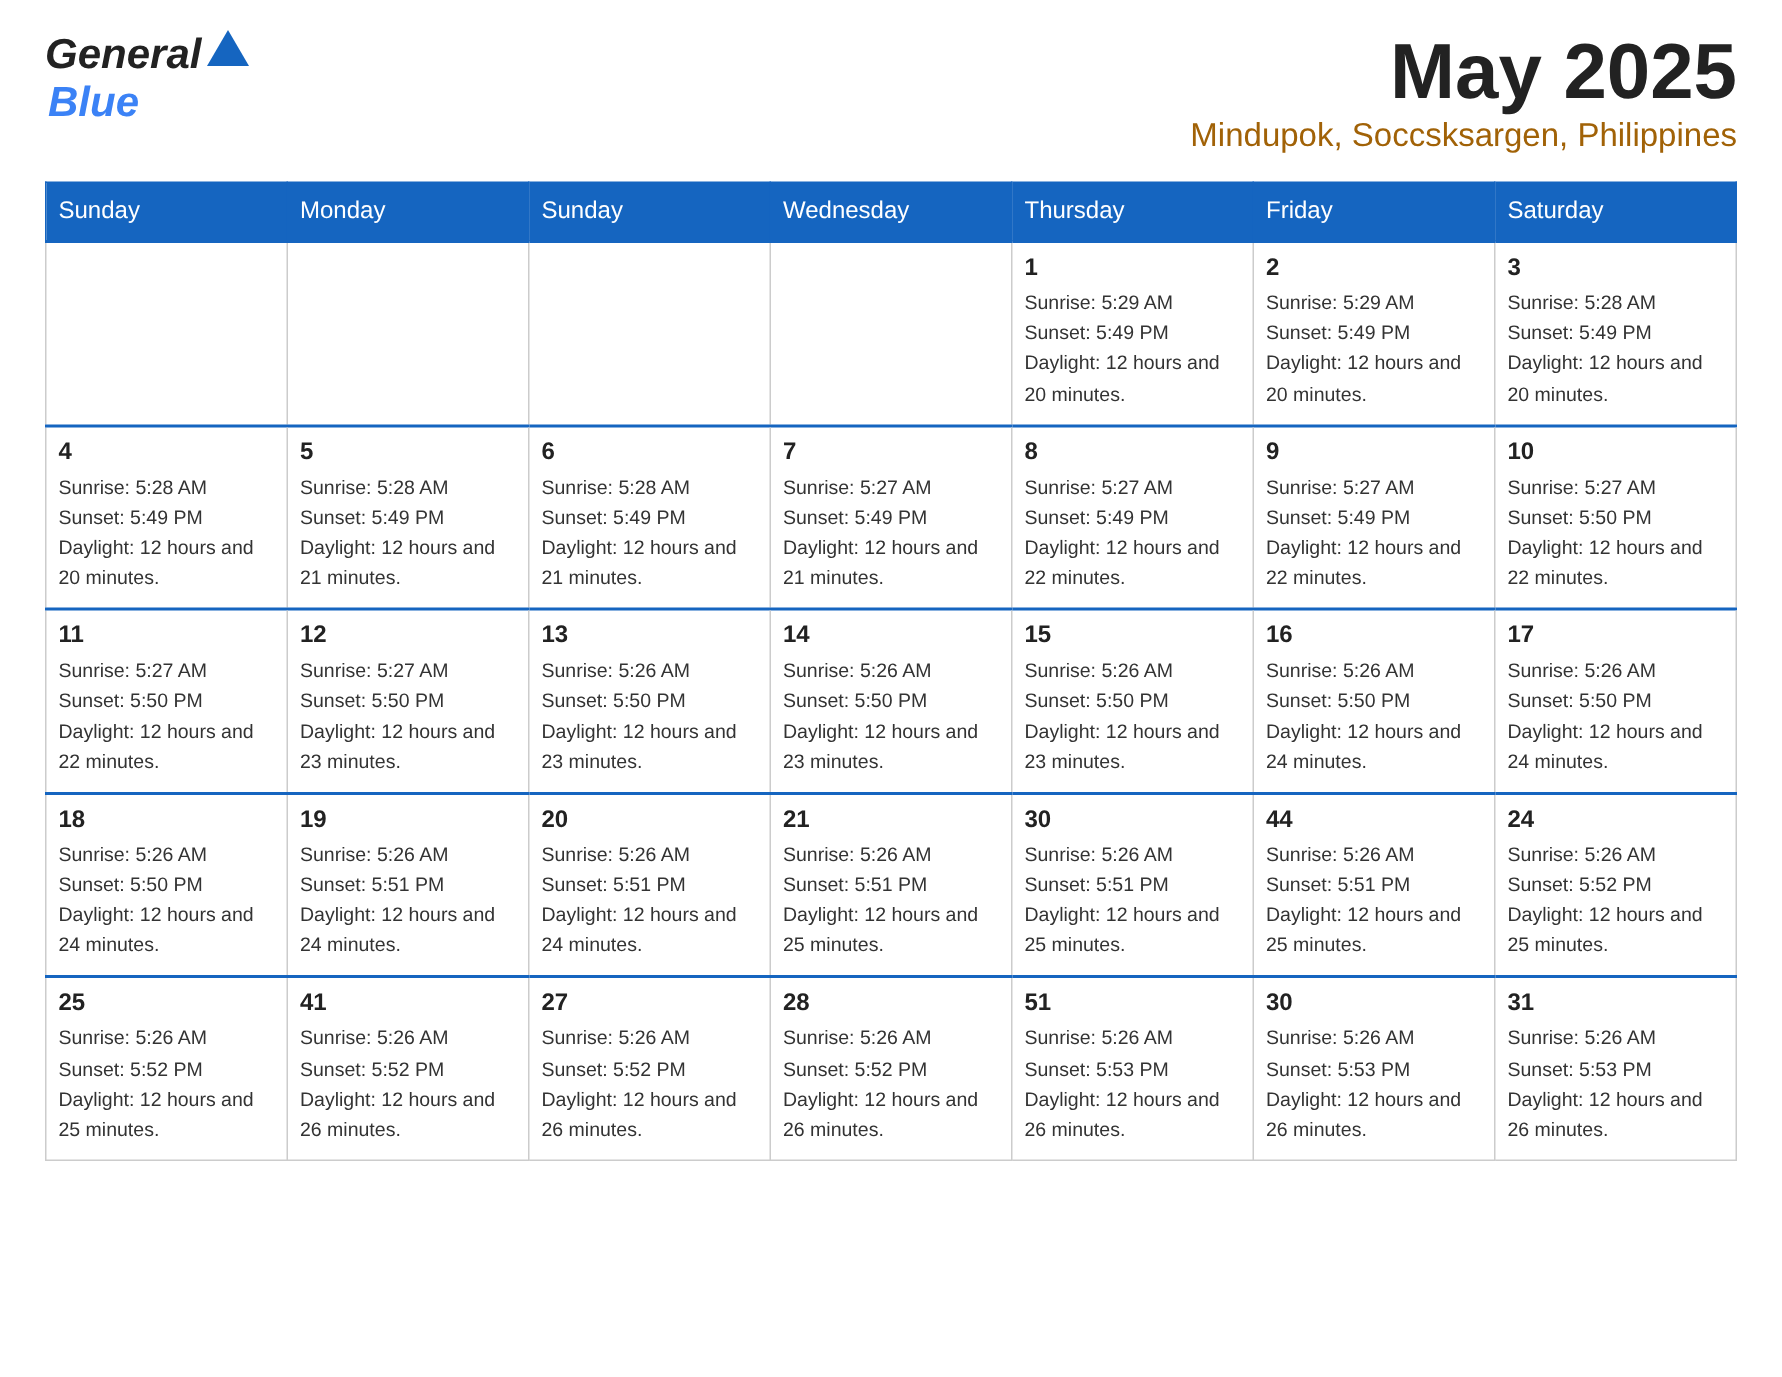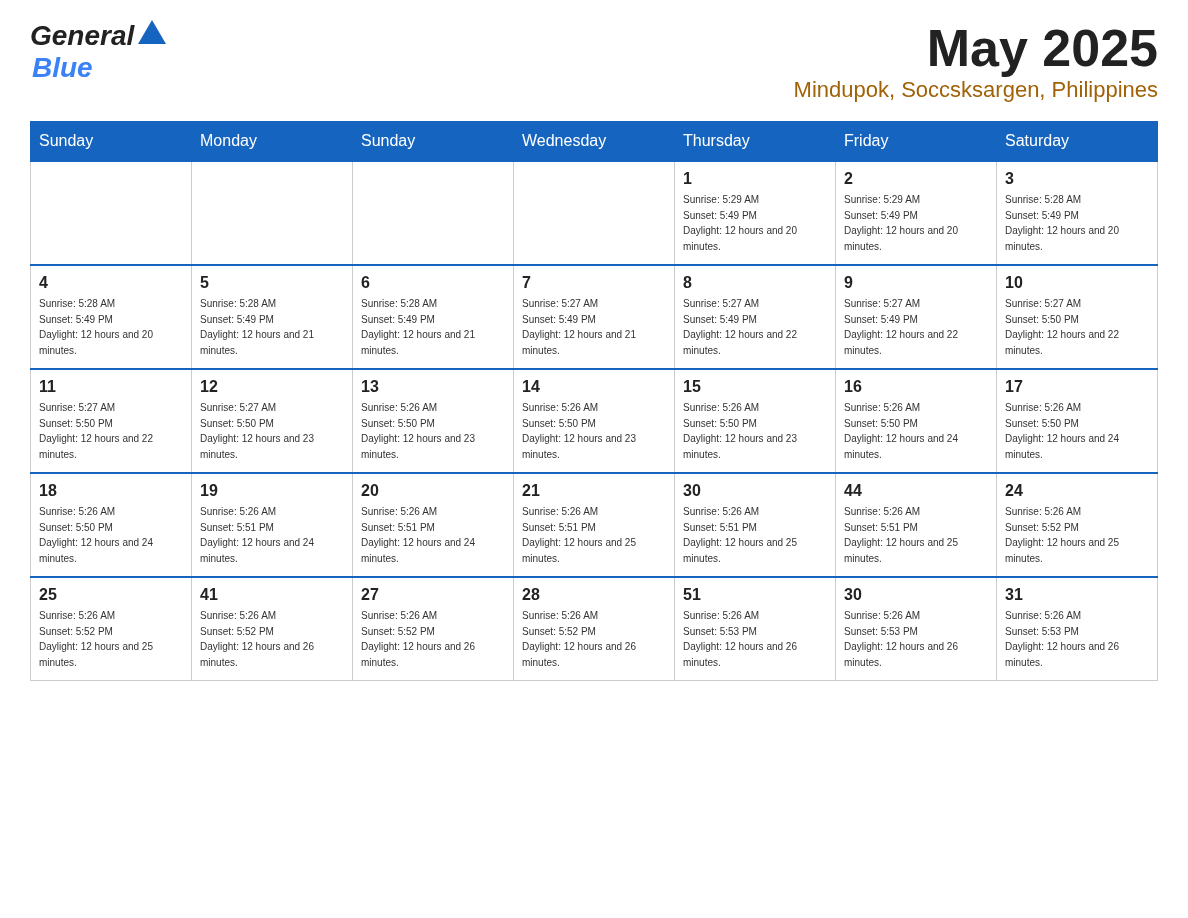--- a/index.html
+++ b/index.html
@@ -86,21 +86,21 @@
       background: #fff;
     }
     .day-number {
       font-size: 16px;
       font-weight: bold;
       color: #222;
       display: block;
       margin-bottom: 4px;
     }
     .day-info {
-      font-size: 10px;
+      font-size: 13px;
       color: #333;
       line-height: 1.55;
     }
     .logo-wrap {
       display: flex;
       flex-direction: column;
       align-items: flex-start;
     }
     .logo-row1 {
       display: flex;

